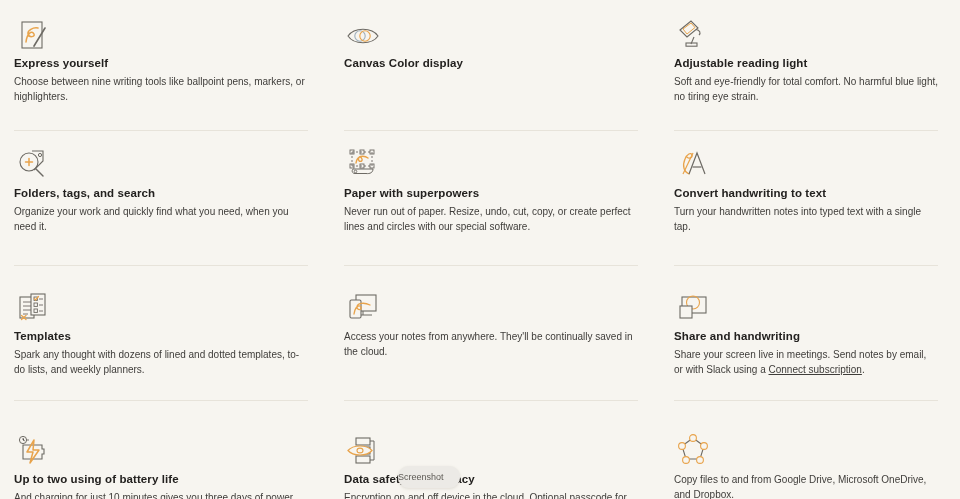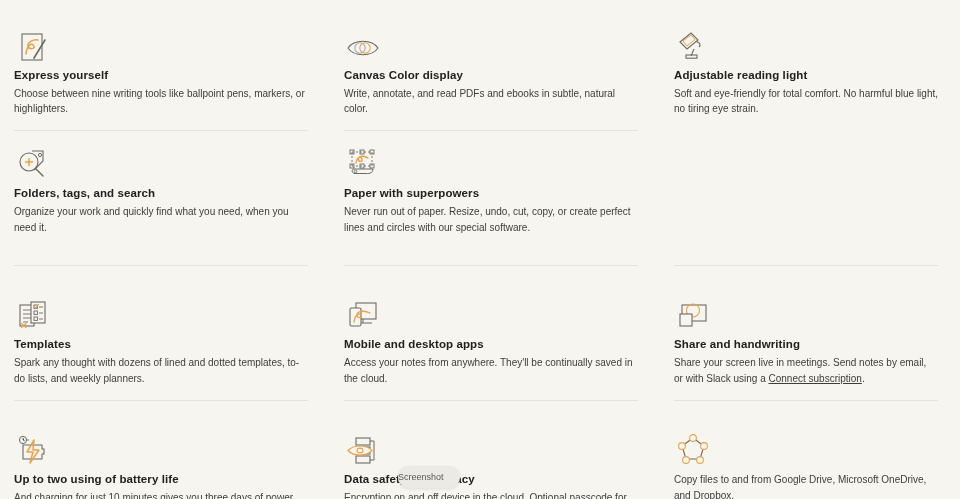--- a/index.html
+++ b/index.html
@@ -48,23 +48,23 @@
     line-height: 15.2px;
     color: #3f3d3a;
     margin: 0;
     max-width: 296px;
   }
   .desc a {
     color: #3f3d3a;
     text-decoration: underline;
     text-align: right;
   }
-  .row1 .cell { padding-top: 12px; padding-bottom: 14px; min-height: 130px; }
+  .row1 .cell { padding-top: 0; padding-bottom: 14px; min-height: 130px; }
   .row2 .cell { padding-top: 0; padding-bottom: 14px; min-height: 135px; }
-  .row3 .cell { padding-top: 16px; padding-bottom: 14px; min-height: 135px; }
+  .row3 .cell { padding-top: 8px; padding-bottom: 14px; min-height: 135px; }
   .row4 .cell { padding-top: 16px; padding-bottom: 6px; min-height: 99px; }
 
   
   .shot-pill {
     position: absolute;
     left: 398px; top: 466px;
     width: 62px; height: 22px;
     border-radius: 11px;
     background: #eceae6;
     box-shadow: 0 1px 3px rgba(120,110,95,0.18);
@@ -97,21 +97,20 @@
 
   <div class="cell">
     <div class="icon-wrap">
       <svg width="38" height="38" viewBox="0 0 38 38">
         <path d="M4 20 C10 11, 28 11, 34 20 C28 29, 10 29, 4 20 Z" fill="none" stroke="#6d6a64" stroke-width="1.1"></path>
         <circle cx="16" cy="20" r="5.2" fill="none" stroke="#9fb0bd" stroke-width="1.1"></circle>
         <circle cx="21" cy="20" r="5.2" fill="none" stroke="#e8a34b" stroke-width="1.1"></circle>
       </svg>
     </div>
     <p class="title">Canvas Color display</p>
-    <p class="desc">Write, annotate, and read PDFs and ebooks in subtle, natural color.</p>
   </div>
 
   <div class="cell">
     <div class="icon-wrap">
       <svg width="38" height="38" viewBox="0 0 38 38">
         <path d="M6 14 L17 5 L24 12 L13 21 Z" fill="none" stroke="#6d6a64" stroke-width="1.1"></path>
         <path d="M9 13 L17 7 L21 11.5 L13 18 Z" fill="none" stroke="#e8a34b" stroke-width="1"></path>
         <path d="M22 13.5 C26 14, 27 17, 25 19" fill="none" stroke="#6d6a64" stroke-width="1.1"></path>
         <path d="M20 21 L17 28" stroke="#6d6a64" stroke-width="1.1"></path>
         <rect x="12" y="27" width="11" height="3.2" fill="none" stroke="#6d6a64" stroke-width="1.1"></rect>
@@ -154,20 +153,32 @@
         </g>
         <path d="M12 17 C13 11, 17 9.5, 18 13 C19 16, 14 16.5, 14.5 12.5 C15 9.5, 21 9.5, 24 12" fill="none" stroke="#e8a34b" stroke-width="1.4" stroke-linecap="round"></path>
         <path d="M9 23 L29 23 C29 26.5, 26 28, 22 27.5 L11 27.5 C8 27.5, 7.5 24.5, 9 23 Z" fill="none" stroke="#6d6a64" stroke-width="1"></path>
         <circle cx="11.5" cy="25.5" r="1.3" fill="none" stroke="#6d6a64" stroke-width="0.9"></circle>
       </svg>
     </div>
     <p class="title">Paper with superpowers</p>
     <p class="desc">Never run out of paper. Resize, undo, cut, copy, or create perfect lines and circles with our special software.</p>
   </div>
 
+  <div class="cell divider-top">
+    <div class="icon-wrap">
+      <svg width="38" height="38" viewBox="0 0 38 38">
+        <path d="M15 28 C10 26, 8 20, 11 13 C13 8, 17 6, 18 9 C19 12, 14 13, 13 11" fill="none" stroke="#e8a34b" stroke-width="1.3" stroke-linecap="round"></path>
+        <path d="M9 28 L19 7" fill="none" stroke="#e8a34b" stroke-width="1.2"></path>
+        <path d="M15 28 L23 7 L31 28" fill="none" stroke="#6d6a64" stroke-width="1.2"></path>
+        <path d="M18.5 21 L27.5 21" stroke="#6d6a64" stroke-width="1.2"></path>
+      </svg>
+    </div>
+    <p class="title">Convert handwriting to text</p>
+    <p class="desc">Turn your handwritten notes into typed text with a single tap.</p>
+  </div>
 </div>
 
 <div class="grid row3">
 
   <div class="cell divider-top">
     <div class="icon-wrap">
       <svg width="38" height="38" viewBox="0 0 38 38">
         <rect x="6" y="8" width="14" height="21" fill="none" stroke="#6d6a64" stroke-width="1.1"></rect>
         <g stroke="#6d6a64" stroke-width="0.9">
           <path d="M9 13 L17 13 M9 17 L17 17 M9 21 L17 21 M9 25 L14 25"></path>
@@ -191,21 +202,20 @@
 
   <div class="cell divider-top">
     <div class="icon-wrap">
       <svg width="40" height="38" viewBox="0 0 40 38">
         <rect x="12" y="6" width="20" height="16" fill="none" stroke="#6d6a64" stroke-width="1.1"></rect>
         <path d="M19 22 L19 26 M15 26 L28 26" stroke="#6d6a64" stroke-width="1"></path>
         <rect x="6" y="11" width="11" height="18" rx="1.4" fill="#f7f5f0" stroke="#6d6a64" stroke-width="1.1"></rect>
         <path d="M10 25 C11 18, 15 15, 17 18 C18.5 21, 13 22, 13 18 C13 14, 20 13, 26 16" fill="none" stroke="#e8a34b" stroke-width="1.3" stroke-linecap="round"></path>
       </svg>
     </div>
-    <p class="title">Mobile and desktop apps</p>
     <p class="desc">Access your notes from anywhere. They'll be continually saved in the cloud.</p>
   </div>
 
   <div class="cell divider-top">
     <div class="icon-wrap">
       <svg width="40" height="38" viewBox="0 0 40 38">
         <rect x="8" y="8" width="24" height="16" fill="none" stroke="#6d6a64" stroke-width="1.1"></rect>
         <circle cx="19" cy="13.5" r="6.5" fill="none" stroke="#e8a34b" stroke-width="1.1"></circle>
         <rect x="6" y="17" width="12" height="12" fill="#f7f5f0" stroke="#6d6a64" stroke-width="1.1"></rect>
       </svg>

